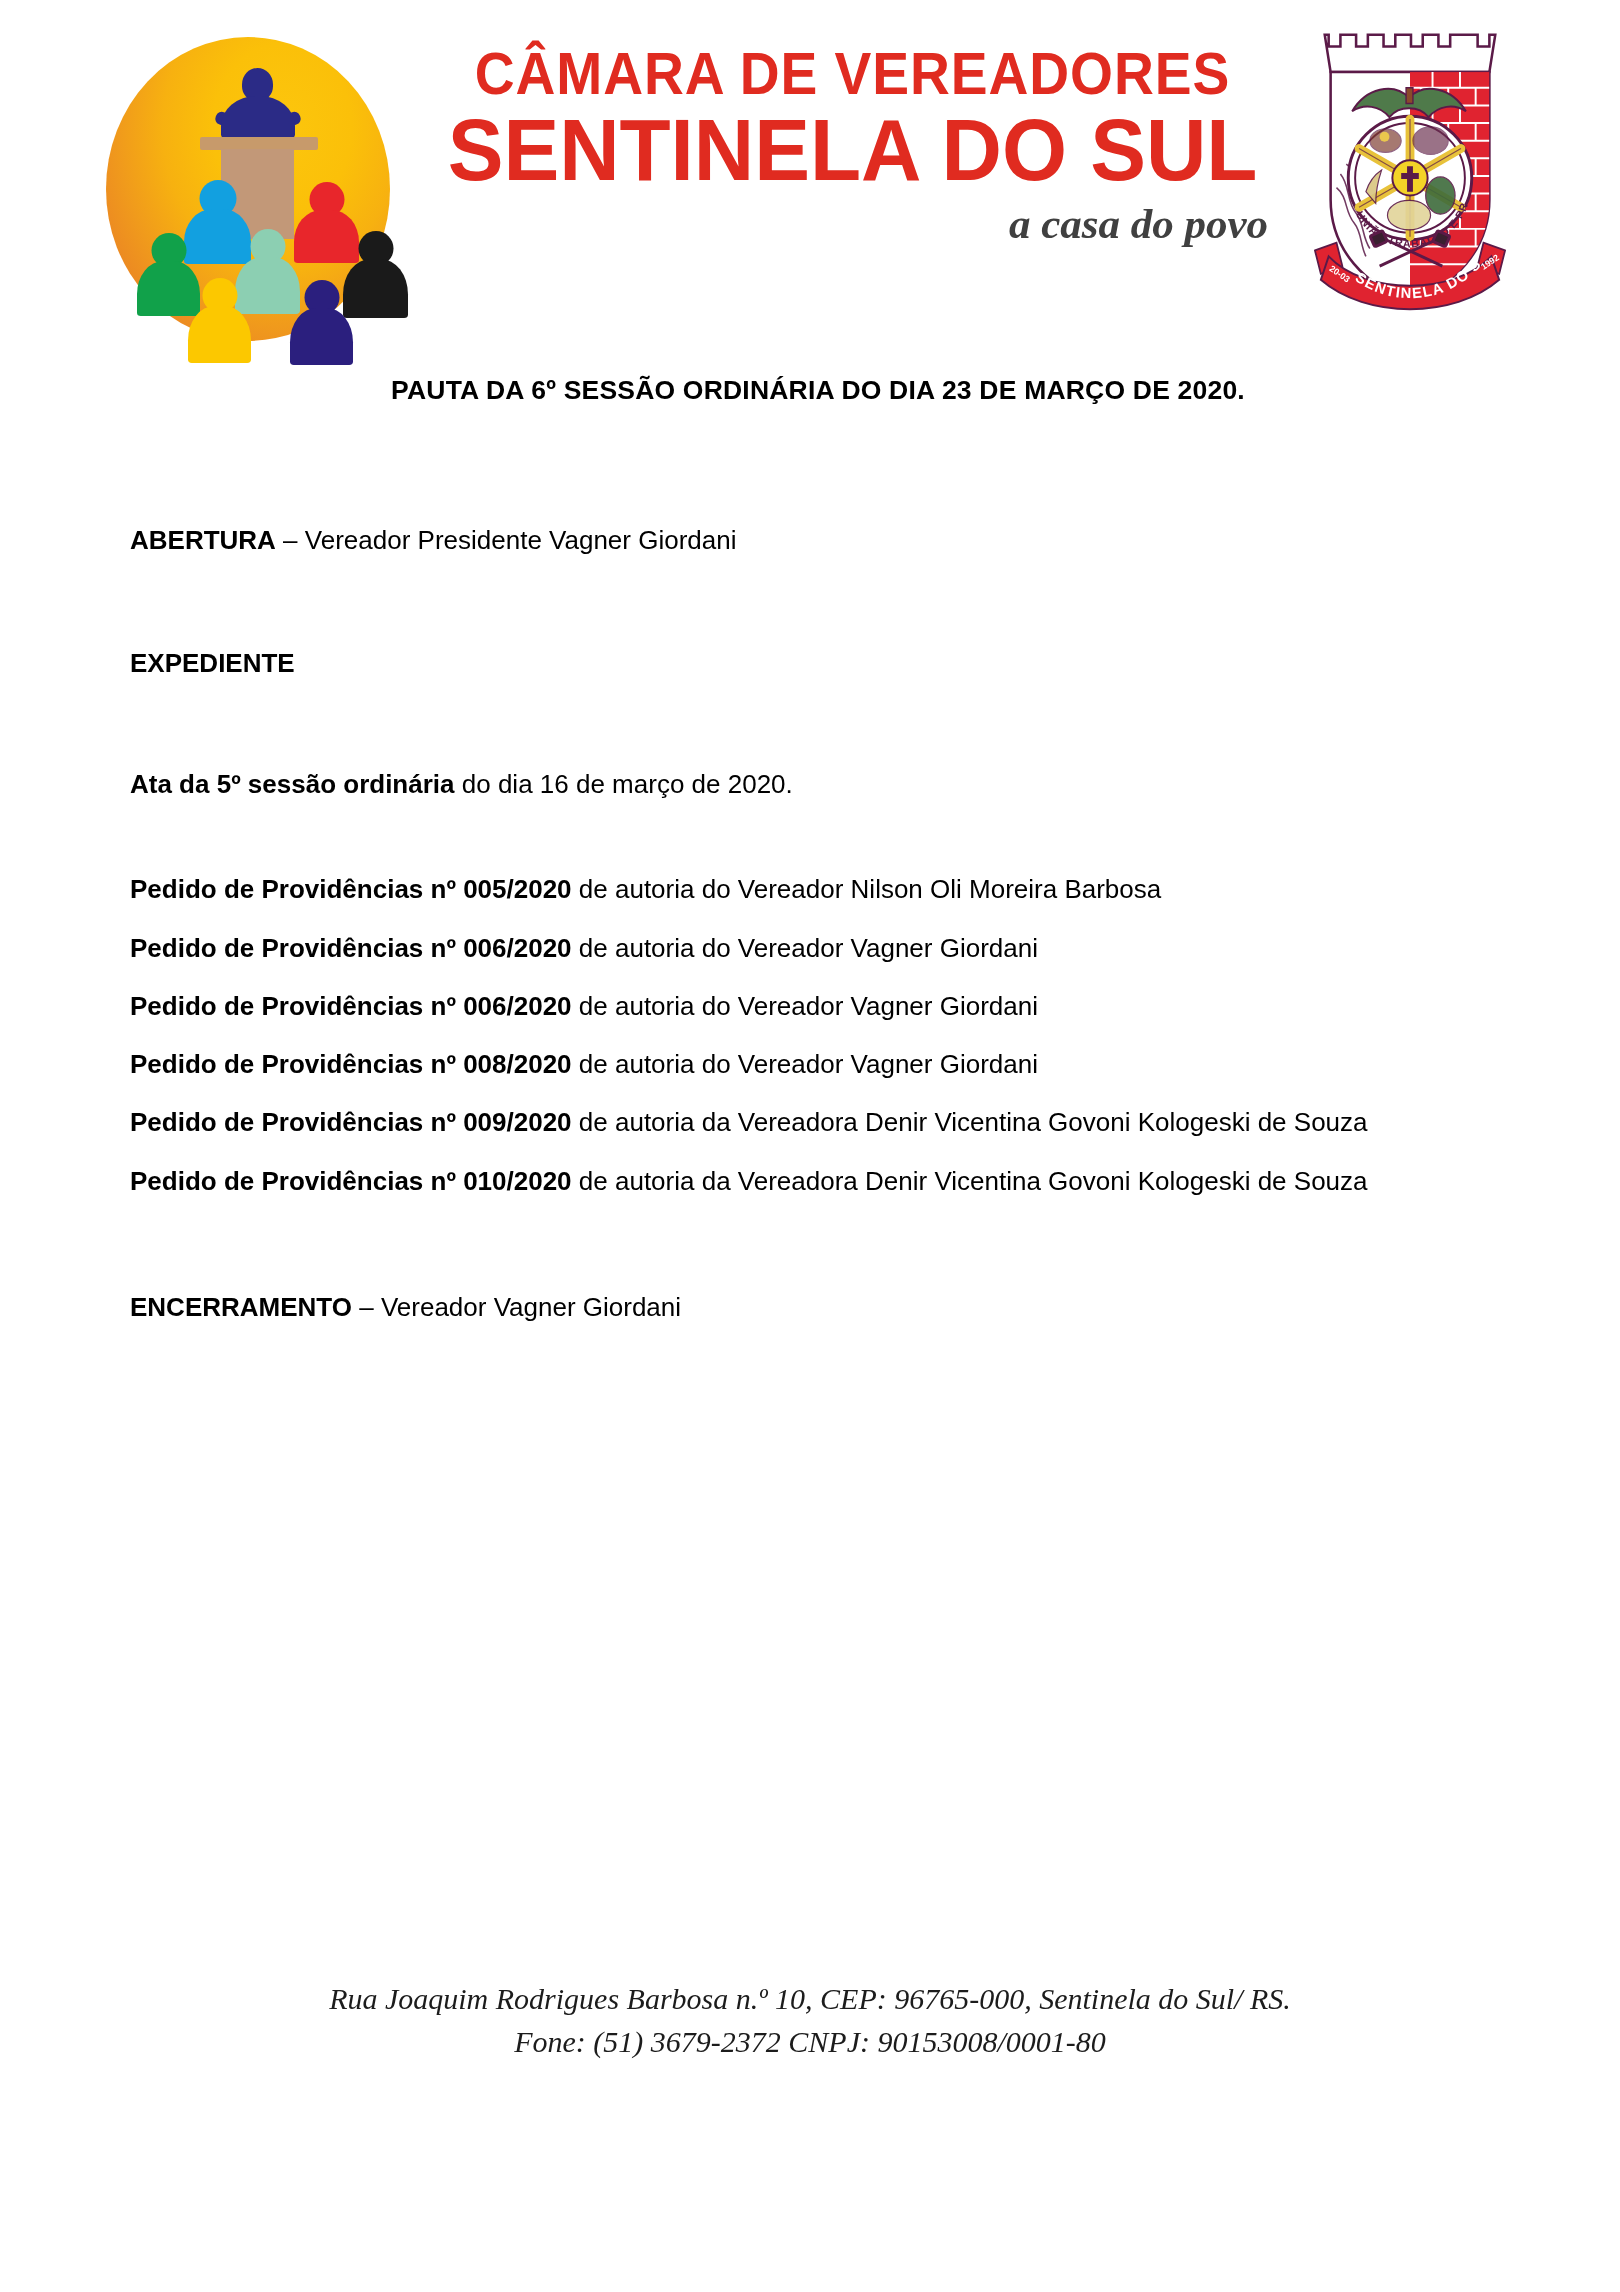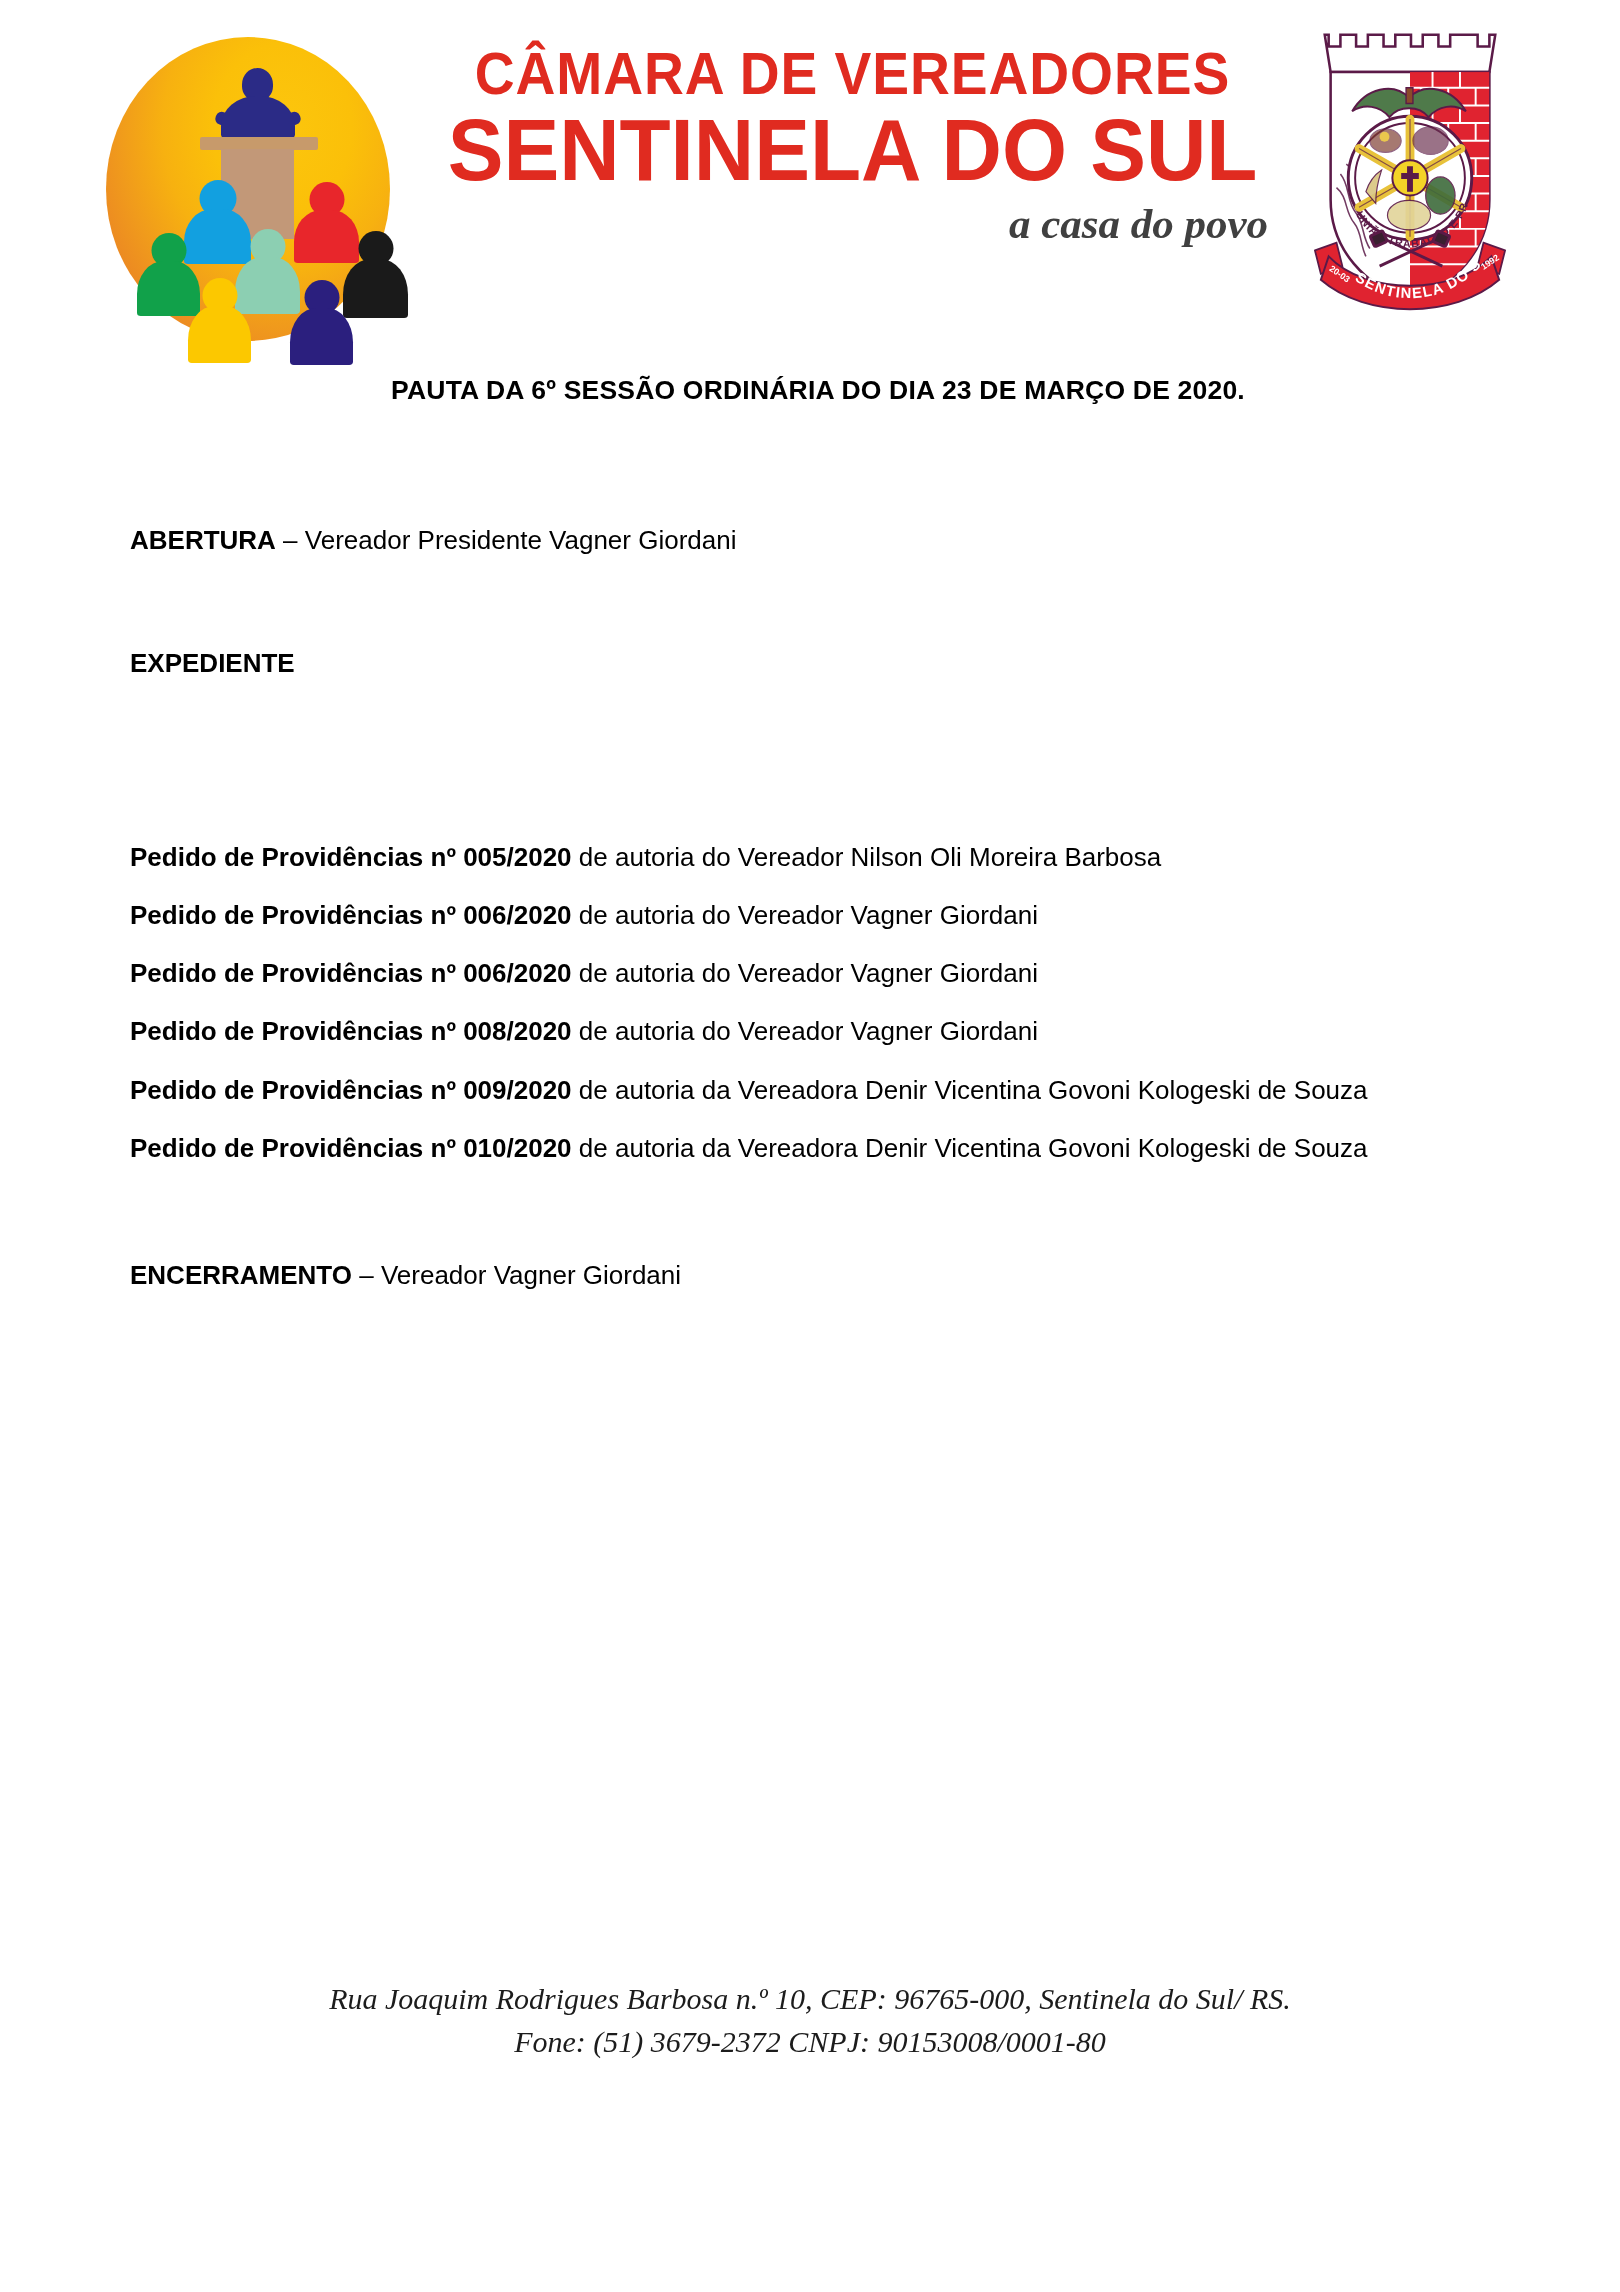--- a/index.html
+++ b/index.html
@@ -447,20 +447,21 @@
   <div class="content">
 
     <p class="para"><b>ABERTURA</b><span> – Vereador Presidente Vagner Giordani</span></p>
 
     <div class="gap-abertura"></div>
 
     <p class="para"><b>EXPEDIENTE</b></p>
 
     <div class="gap-expediente"></div>
 
+    <p class="para"><b>Ata da 5º sessão ordinária</b><span> do dia 16 de março de 2020.</span></p>
 
     <div class="gap-ata"></div>
 
     <p class="para"><b>Pedido de Providências nº 005/2020</b><span> de autoria do Vereador Nilson Oli Moreira Barbosa</span></p>
     <div class="gap-item"></div>
 
     <p class="para"><b>Pedido de Providências nº 006/2020</b><span> de autoria do Vereador Vagner Giordani</span></p>
     <div class="gap-item"></div>
 
     <p class="para"><b>Pedido de Providências nº 006/2020</b><span> de autoria do Vereador Vagner Giordani</span></p>

